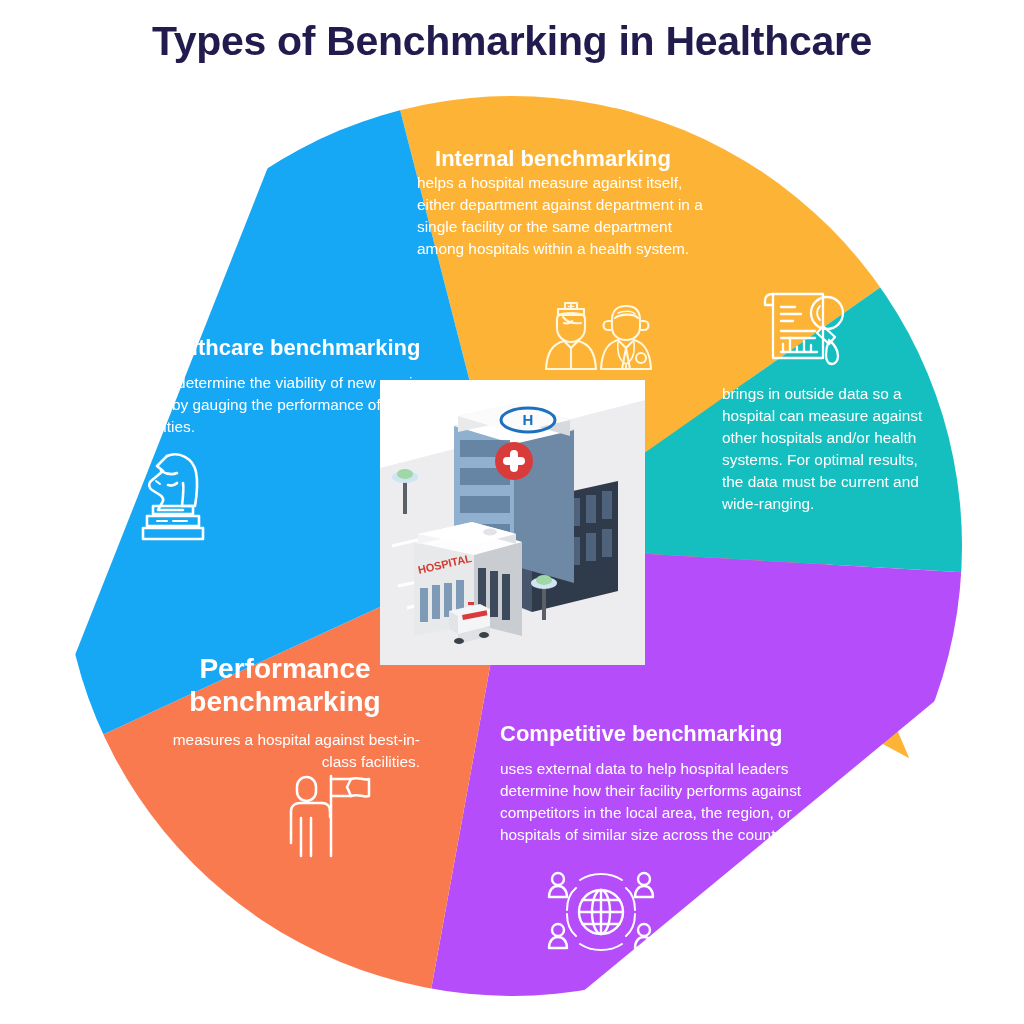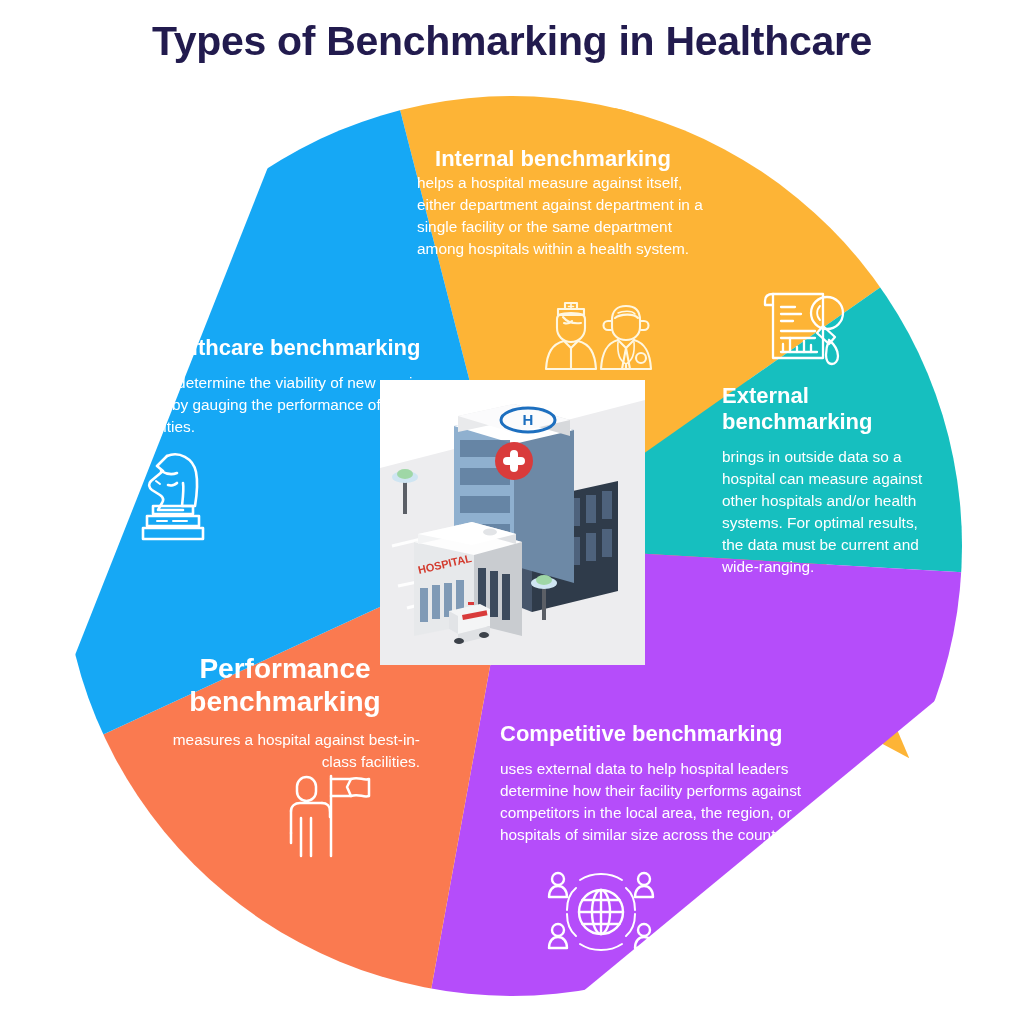--- a/index.html
+++ b/index.html
@@ -198,21 +198,20 @@
       </g>
     </g>
   </svg>
 
   <div class="seg-text" id="txt-internal">
     <div class="seg-head">Internal benchmarking</div>
     <div class="seg-body">helps a hospital measure against itself, either department against department in a single facility or the same department among hospitals within a health system.</div>
   </div>
 
   <div class="seg-text" id="txt-external">
-    <div class="seg-head">External benchmarking</div>
     <div class="seg-body">brings in outside data so a hospital can measure against other hospitals and/or health systems. For optimal results, the data must be current and wide-ranging.</div>
   </div>
 
   <div class="seg-text" id="txt-competitive">
     <div class="seg-head">Competitive benchmarking</div>
     <div class="seg-body">uses external data to help hospital leaders determine how their facility performs against competitors in the local area, the region, or hospitals of similar size across the country.</div>
   </div>
 
   <div class="seg-text" id="txt-performance">
     <div class="seg-head">Performance benchmarking</div>

